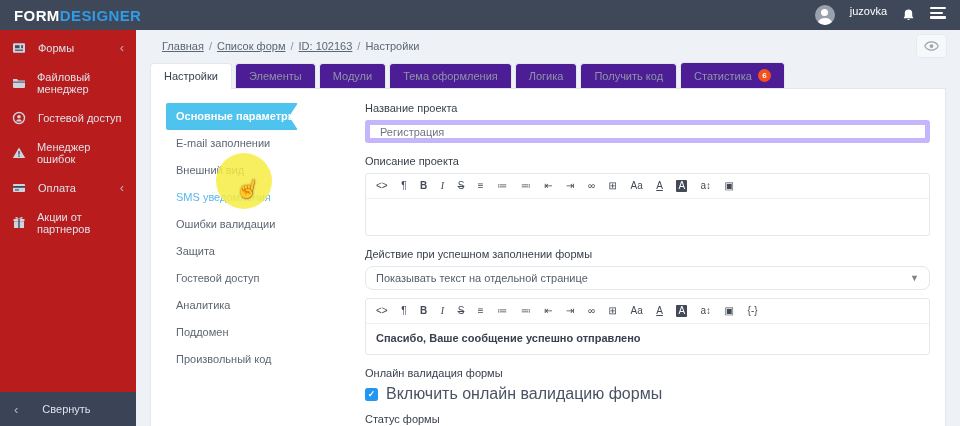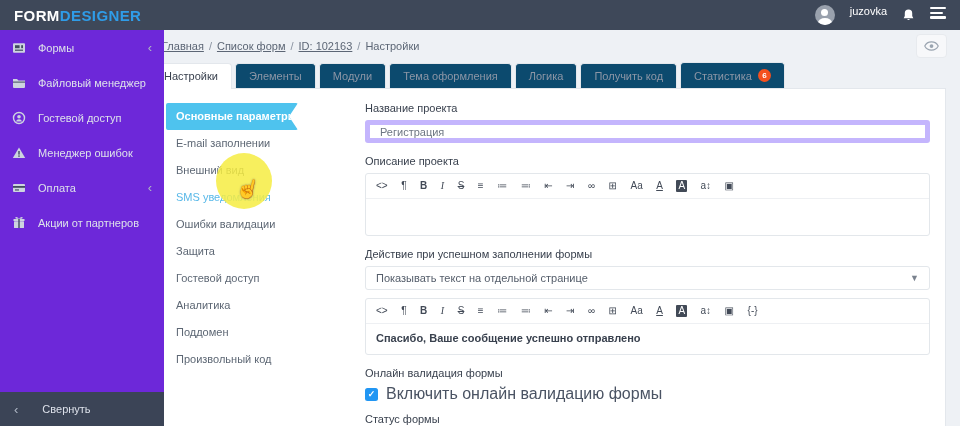--- a/index.html
+++ b/index.html
@@ -16,41 +16,41 @@
   .avatar { width:20px; height:20px; border-radius:50%; background:#99a1ad; position:relative; overflow:hidden; cursor:pointer; }
   .avatar .av-head { position:absolute; left:6.5px; top:4px; width:7px; height:7px; border-radius:50%; background:#fff; }
   .avatar .av-body { position:absolute; left:3px; top:12.5px; width:14px; height:10px; border-radius:50%; background:#fff; }
   .username { color:#fff; font-size:11px; cursor:pointer; }
   .bell { display:flex; align-items:center; cursor:pointer; }
   .burger { display:flex; flex-direction:column; gap:2.5px; cursor:pointer; padding:2px 0; }
   .burger i { display:block; width:16px; height:2.2px; background:#fff; border-radius:1px; }
   .burger i:nth-child(2) { width:13px; }
 
   
-  .sidebar { position:absolute; top:30px; left:0; width:164px; bottom:0; background:#6d28d9; z-index:5; }
+  .sidebar { position:absolute; top:30px; left:0; width:136px; bottom:0; background:#b91c1c; z-index:5; }
   .side-item { display:flex; align-items:center; gap:11px; height:35px; padding:0 12px;
                font-size:11px; color:#dde1ea; cursor:pointer; }
   .side-item .s-icon { width:15px; display:flex; align-items:center; }
   .side-item .chev { margin-left:auto; color:#aeb6c4; font-size:13px; line-height:1; }
   .side-footer { position:absolute; bottom:0; left:0; right:0; height:34px; display:flex; align-items:center;
                  gap:24px; padding:0 14px; font-size:11px; color:#dde1ea; background:#3b4456; cursor:pointer; }
   .side-footer .chev { color:#aeb6c4; font-size:13px; }
 
   
   .main { position:absolute; left:140px; top:30px; right:0; bottom:0; }
   .crumb-row { height:31px; display:flex; align-items:center; padding:0 12px; position:relative; }
   .crumbs { font-size:11px; color:#6a7382; margin-left:10px; }
   .crumb-link { text-decoration:underline; color:#5c6675; cursor:pointer; }
   .crumb-sep { margin:0 5px; color:#8a93a1; }
   .crumb-last { color:#5c6675; }
   .eye-btn { position:absolute; right:13px; top:4px; width:31px; height:24px; background:#f7f8fa;
              border:1px solid #e7eaee; border-radius:4px; display:flex; align-items:center; justify-content:center; cursor:pointer; }
 
   .tabs { display:flex; align-items:flex-end; padding-left:10px; height:27px; position:relative; z-index:2; }
-  .tab { font-size:11px; color:#8d96a6; background:#0c4a6e; border:1px solid #e3e7ec; border-bottom:none;
+  .tab { font-size:11px; color:#8d96a6; background:#4c1d95; border:1px solid #e3e7ec; border-bottom:none;
          border-radius:4px 4px 0 0; padding:6px 13px; margin-right:3px; display:flex; gap:6px; align-items:center;
          cursor:pointer; white-space:nowrap; }
   .tab.active { background:#fff; color:#39414e; margin-bottom:-1px; padding-bottom:7px; z-index:3; }
   .badge { min-width:13px; height:13px; background:#f4501e; border-radius:50%; color:#fff; font-size:8px;
            display:flex; align-items:center; justify-content:center; font-weight:700; }
 
   .card { position:relative; margin:0 14px 0 10px; background:#fff; border:1px solid #e3e7ec;
           height:339px; display:flex; overflow:hidden; z-index:1; }
 
   
@@ -74,21 +74,21 @@
   .editor { border:1px solid #e3e7eb; border-radius:3px; }
   .tb { display:flex; align-items:center; gap:13.5px; padding:6px 10px; border-bottom:1px solid #eef0f3; flex-wrap:nowrap; }
   .tb-icon { font-size:10px; color:#424a57; cursor:pointer; line-height:12px; white-space:nowrap; }
   .tb-bold { font-weight:800; }
   .tb-italic { font-style:italic; font-family:"Liberation Serif",serif; }
   .tb-strike { text-decoration:line-through; }
   .tb-underA { text-decoration:underline; }
   .tb-boxA { background:#424a57; color:#fff; padding:0 2px; border-radius:1px; }
   .ed-body { min-height:36px; padding:8px 10px; font-size:11px; color:#39414e; cursor:text; }
   .ed-body.msg { font-weight:700; min-height:30px; }
-  .select { height:24px; border:1px solid #e3e7eb; border-radius:3px; display:flex; align-items:center;
+  .select { height:24px; border:1px solid #e3e7eb; border-radius:8px; display:flex; align-items:center;
             justify-content:space-between; padding:0 10px; font-size:11px; color:#545d6a; cursor:pointer; }
   .caret { color:#7a828e; font-size:9px; }
   .check-row { display:flex; align-items:center; gap:8px; margin:2px 0 10px; cursor:pointer; }
   .checkbox { width:13px; height:13px; border-radius:2.5px; background:#2196f3; color:#fff; font-size:9px;
               display:flex; align-items:center; justify-content:center; font-weight:700; }
   .opt-label { font-size:16px; color:#4a5363; }
 </style>
 </head>
 <body>
 

